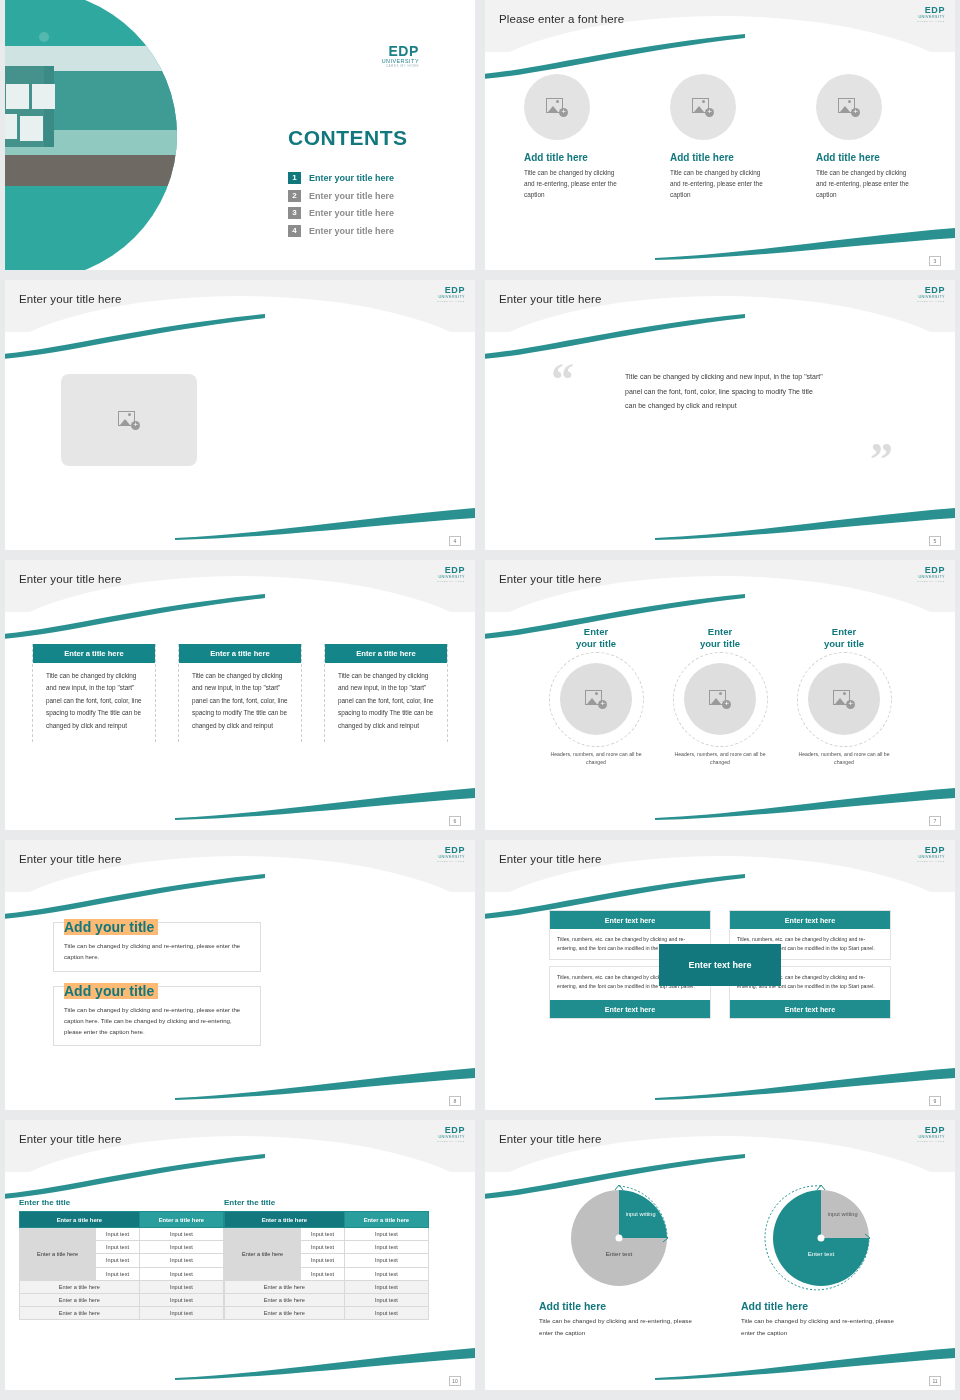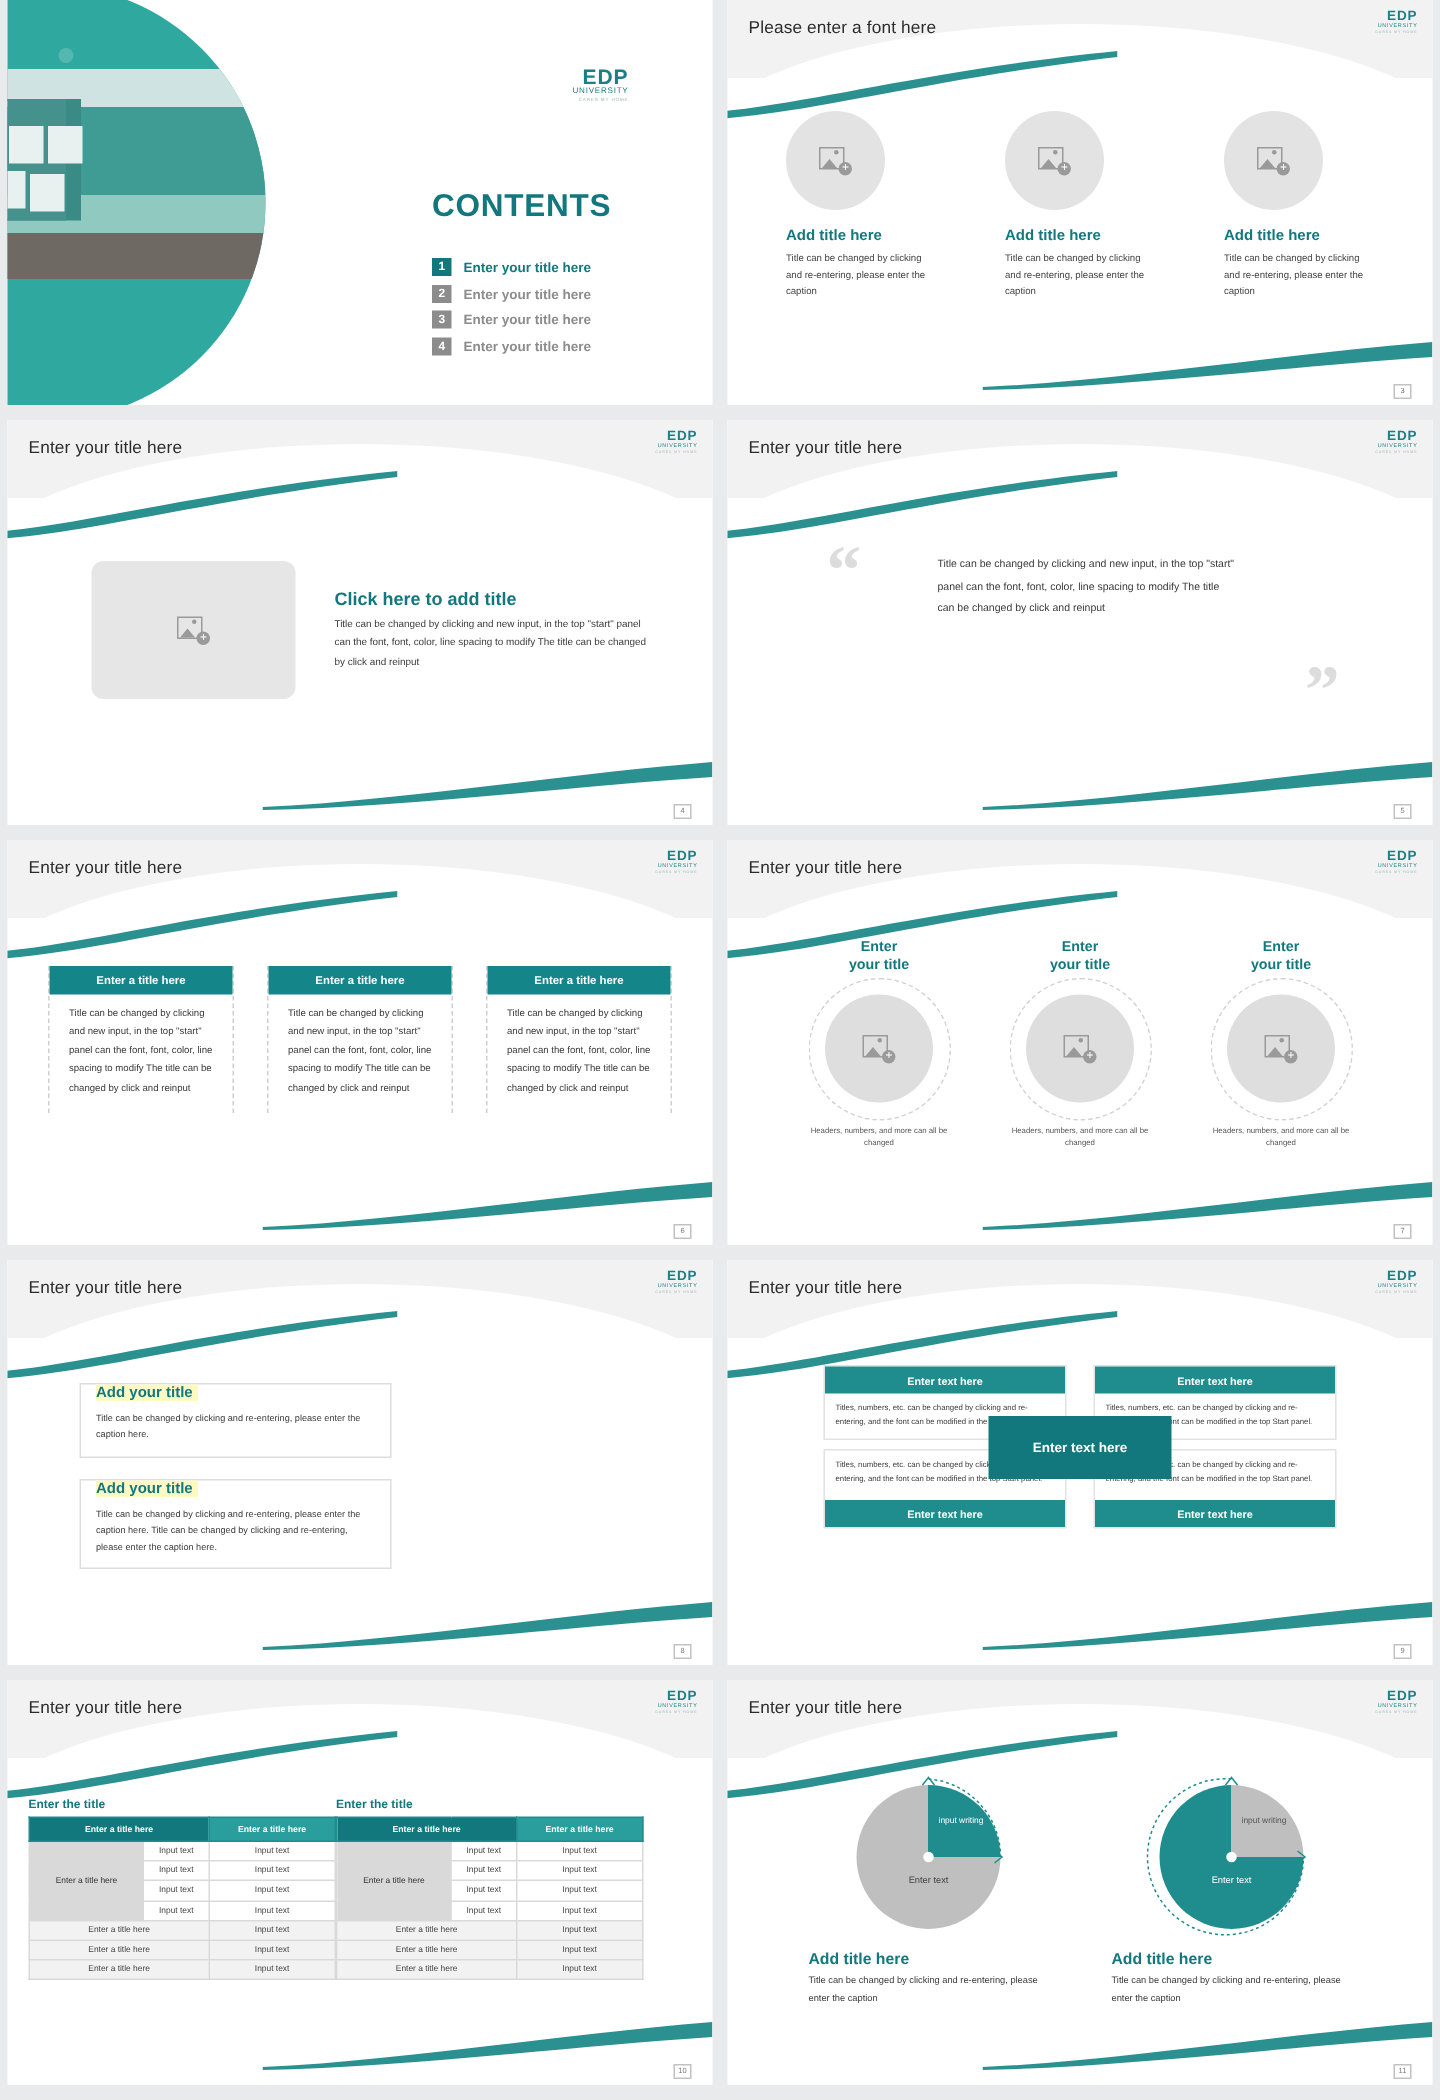--- a/index.html
+++ b/index.html
@@ -74,36 +74,36 @@
   .q-close { right:62px; top:110px; }
   .q-text { position:absolute; left:140px; top:38px; width:200px; font-size:7px; color:#3a3a3a; line-height:2.1; }
 
   
   .cards { display:flex; justify-content:center; gap:22px; padding-top:32px; }
   .card { width:124px; border-left:1px dashed #cfcfcf; border-right:1px dashed #cfcfcf; }
   .card-h { background:#14868a; color:#fff; font-size:7.6px; font-weight:bold; text-align:center; padding:5px 0; }
   .card-p { font-size:6.4px; color:#3a3a3a; line-height:1.95; padding:7px 13px 10px; }
 
   
-  .c6 { display:flex; justify-content:center; gap:24px; padding-top:14px; }
+  .c6 { display:flex; justify-content:center; gap:14px; padding-top:14px; }
   .c6 .unit { width:110px; text-align:center; position:relative; }
   .c6 .ring { width:95px; height:95px; border-radius:50%; border:1px dashed #d2d2d2; margin:0 auto;
               display:flex; align-items:center; justify-content:center; }
   .c6 .inner { width:72px; height:72px; border-radius:50%; background:#dedede;
                display:flex; align-items:center; justify-content:center; }
   .c6 .ttl { font-size:9.5px; font-weight:bold; color:#12787d; line-height:1.25; margin-bottom:2px; }
   .c6 .cap { font-size:5.2px; color:#555; line-height:1.55; margin-top:3px; }
 
   
   .s7 { display:flex; padding:30px 0 0 48px; gap:24px; }
   .s7 .yt { font-size:17px; font-weight:bold; color:#12787d; }
   .s7 .yp { font-size:6.6px; color:#3a3a3a; line-height:1.95; margin-top:6px; width:112px; }
   .s7 .box { border:1px solid #dddddd; padding:6px 10px 8px; width:208px; position:relative; }
   .s7 .box + .box { margin-top:14px; }
-  .s7 .bt { font-size:10px; font-weight:bold; color:#12787d; background:#fef9c3; padding-right:4px;
+  .s7 .bt { font-size:14px; font-weight:bold; color:#12787d; background:#fdba74; padding-right:4px;
             position:relative; top:-11px; display:inline-block; }
   .s7 .bp { font-size:6.1px; color:#3a3a3a; line-height:1.85; margin-top:-7px; }
 
   
   .quad { position:relative; width:342px; margin:18px auto 12px; }
   .qrow { display:flex; gap:18px; }
   .qcell { width:162px; border:1px solid #e2e2e2; }
   .qcell .hbar { background:#1f8d8d; color:#fff; font-size:7.2px; font-weight:bold; text-align:center; padding:4.5px 0; }
   .qcell .qp { font-size:5.2px; color:#3a3a3a; line-height:1.7; padding:6px 7px; }
   .qcell.bot .qp { padding-bottom:10px; }
@@ -257,24 +257,20 @@
     <div class="body">
       <div class="s3">
         <div class="imgbox">
           <span class="ph-ico">
             <i class="fr"></i>
               <i class="mt"></i>
               <i class="sn"></i>
               <i class="pl">+</i>
             </span>
         </div>
-        <div>
-          <div class="t">Click here to add title</div>
-          <div class="p">Title can be changed by clicking and new input, in the top "start" panel can the font, font, color, line spacing to modify The title can be changed by click and reinput</div>
-        </div>
       </div>
     </div>
     <div class="pgnum">4</div>
   </div>
 
   <div class="slide">
     <div class="hdr">
         <div class="curve"></div>
       </div>
     <div class="hdr-title">Enter your title here</div>

